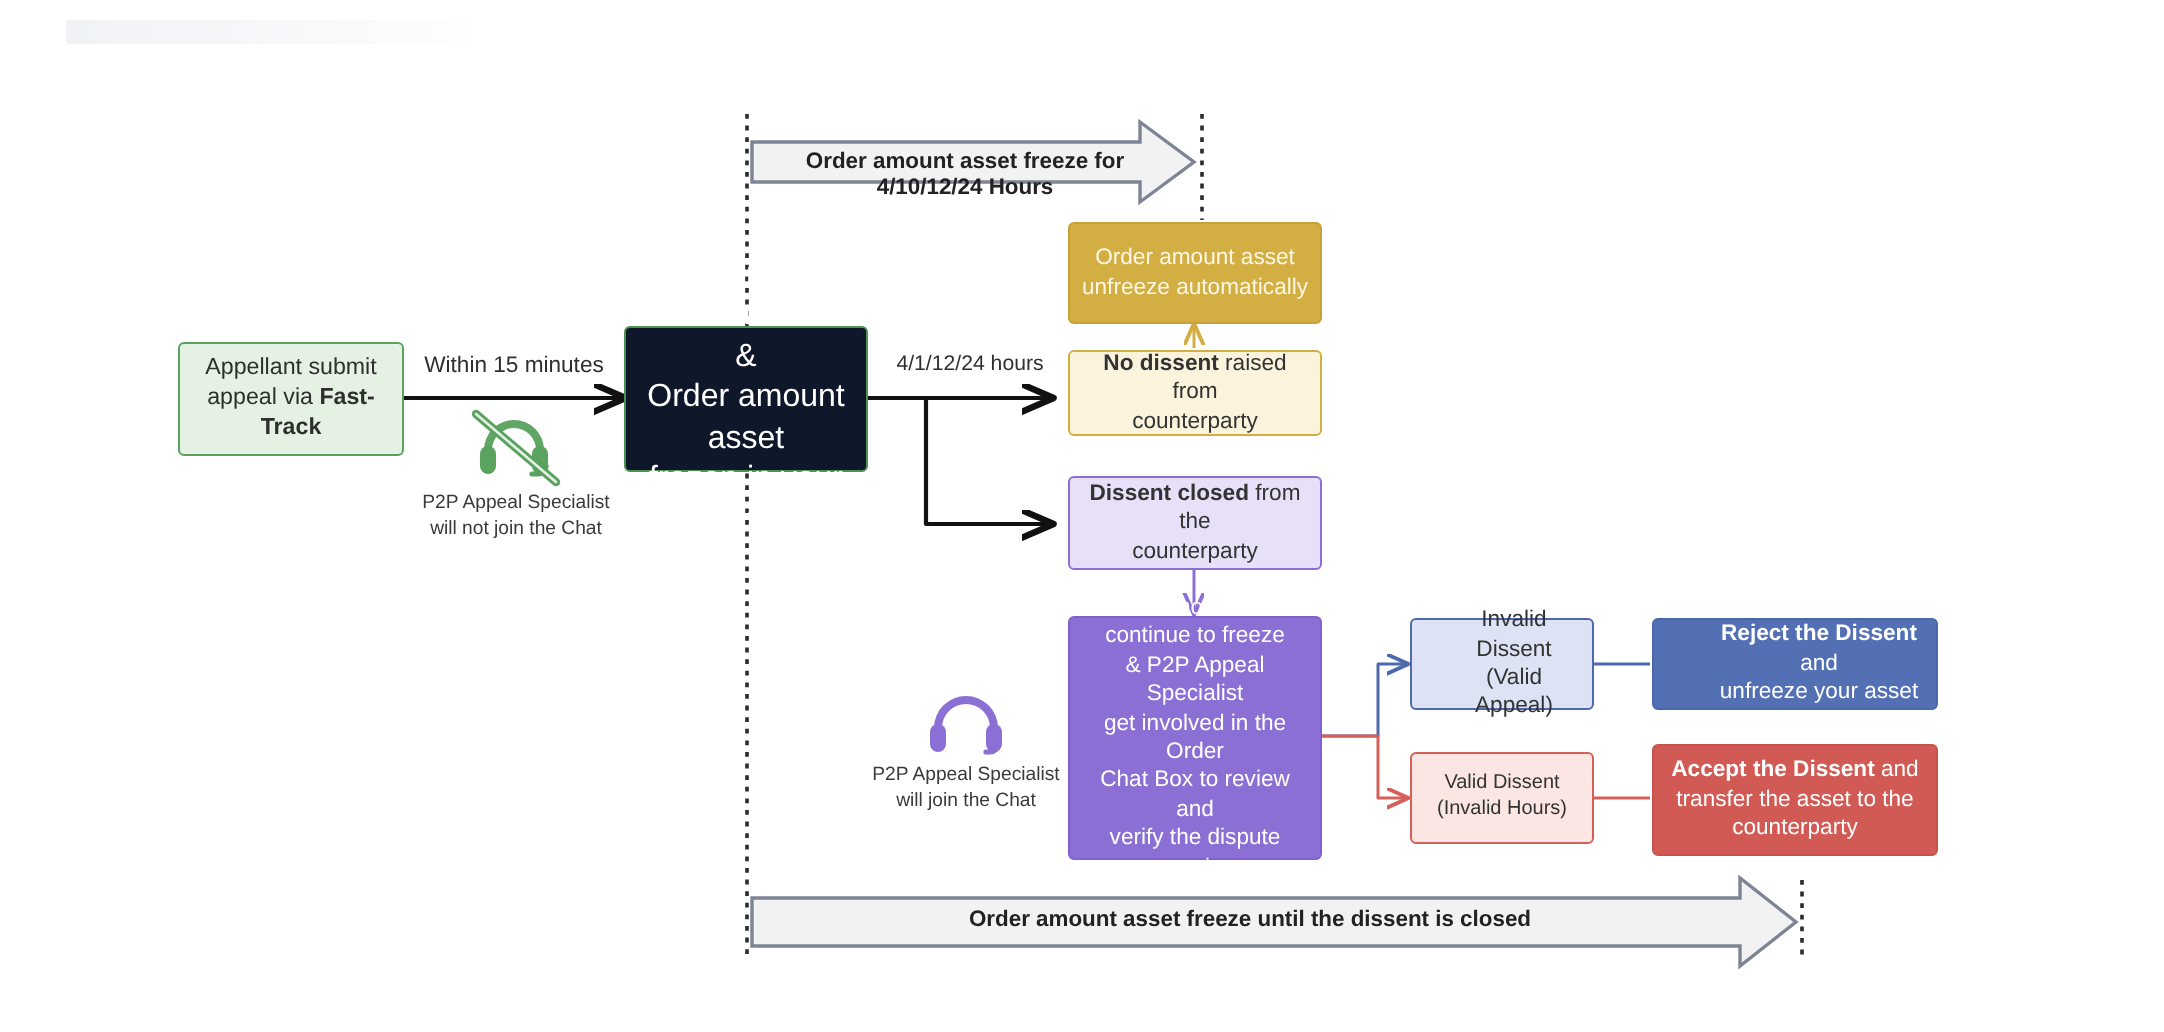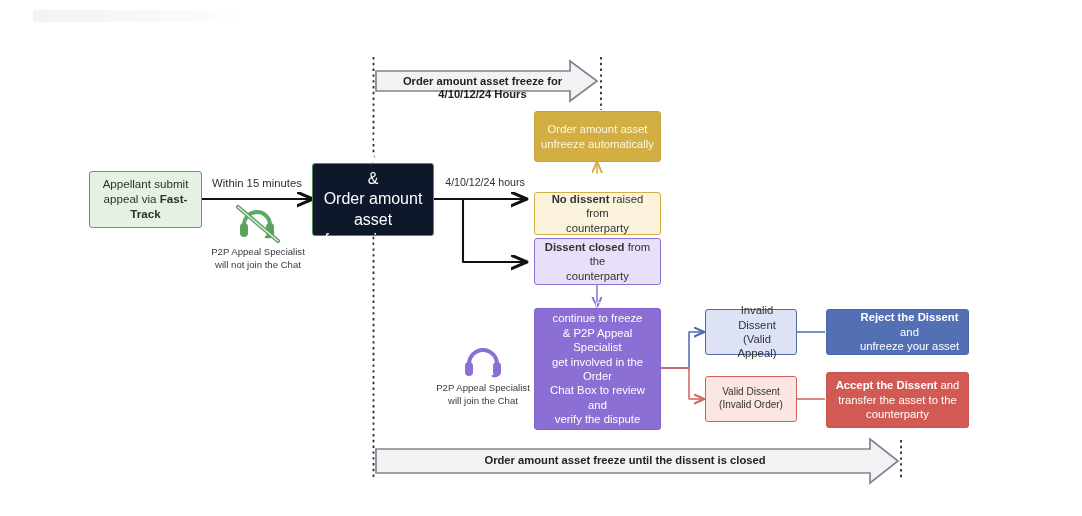--- a/index.html
+++ b/index.html
@@ -205,21 +205,21 @@
     </span>
   </div>
 
   <div class="node n-unfreeze" style="left:534px; top:111px; width:127px; height:51px;">
     <span class="txt">
       <span>Order amount asset</span><br>
       <span>unfreeze automatically</span>
     </span>
   </div>
 
-  <div class="node n-nodissent" style="left:534px; top:192px; width:127px; height:43px;">
+  <div class="node n-nodissent" style="left:534px; top:175px; width:127px; height:43px;">
     <span class="txt">
       <b>No dissent</b><span> raised from</span><br>
       <span>counterparty</span>
     </span>
   </div>
 
   <div class="node n-dissent" style="left:534px; top:238px; width:127px; height:47px;">
     <span class="txt">
       <b>Dissent closed</b><span> from the</span><br>
       <span>counterparty</span>
@@ -240,42 +240,42 @@
   <div class="node n-invalid" style="left:705px; top:309px; width:92px; height:46px;padding-left:12px;">
     <span class="txt">
       <span>Invalid Dissent</span><br>
       <span>(Valid Appeal)</span>
     </span>
   </div>
 
   <div class="node n-valid" style="left:705px; top:376px; width:92px; height:46px;">
     <span class="txt">
       <span>Valid Dissent</span><br>
-      <span>(Invalid Order)</span>
+      <span>(Invalid Hours)</span>
     </span>
   </div>
 
   <div class="node n-reject" style="left:826px; top:309px; width:143px; height:46px;padding-left:24px;">
     <span class="txt">
       <b>Reject the Dissent</b><span> and</span><br>
       <span>unfreeze your asset</span>
     </span>
   </div>
 
   <div class="node n-accept" style="left:826px; top:372px; width:143px; height:56px;">
     <span class="txt">
       <b>Accept the Dissent</b><span> and</span><br>
       <span>transfer the asset to the</span><br>
       <span>counterparty</span>
     </span>
   </div>
 
   <div class="label" style="left:196px; top:176px; width:122px;">Within 15 minutes</div>
 
-  <div class="label" style="left:433px; top:176px; width:104px; font-size:10.6px;">4/10/12/24 hours</div>
+  <div class="label" style="left:433px; top:176px; width:104px; font-size:10.6px;">4/1/12/24 hours</div>
 
   <div class="banner-text" style="left:380px; top:75px; width:205px;">Order amount asset freeze for 4/10/12/24 Hours</div>
 
   <div class="banner-text" style="left:380px; top:454px; width:490px;">Order amount asset freeze until the dissent is closed</div>
 
   <div class="icon-wrap" style="left:232px; top:199px; width:52px; height:44px;">
     <svg width="52" height="44" viewBox="0 0 52 44">
       <g fill="#5aa35f">
         <path d="M10,26 a15,15 0 0 1 30,0 v2 a2,2 0 0 1 -4,0 v-2 a11,11 0 0 0 -22,0 v2 a2,2 0 0 1 -4,0 z" opacity="0.96"></path>
         <rect x="8" y="24" width="8" height="14" rx="4"></rect>

